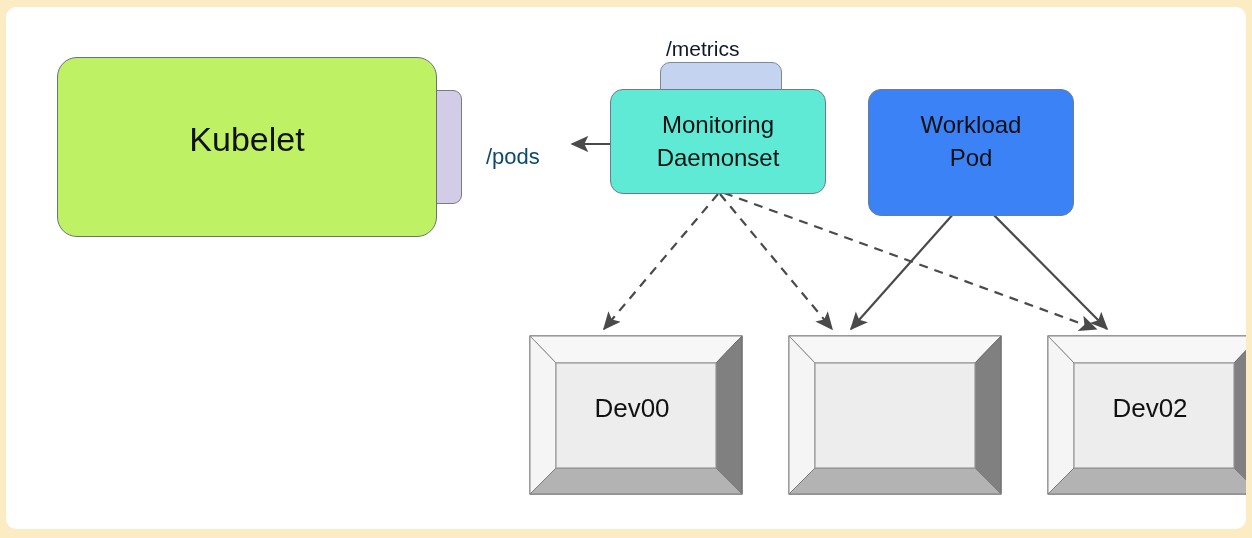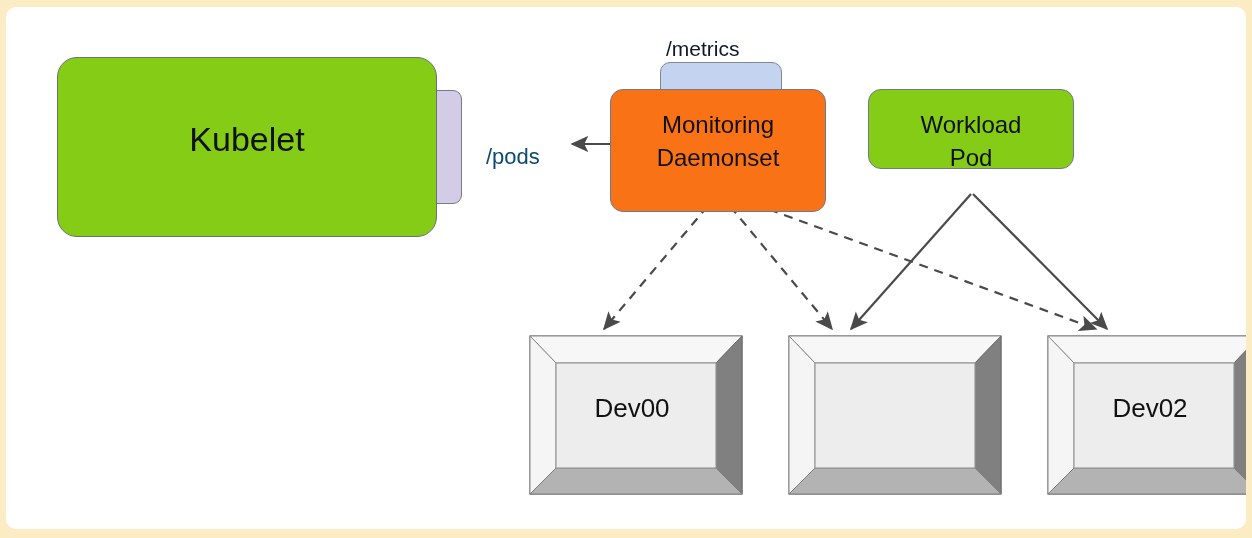--- a/index.html
+++ b/index.html
@@ -55,21 +55,21 @@
     border: 1.4px solid #7a7a86;
     border-radius: 9px;
     box-sizing: border-box;
   }
   .kubelet-box {
     position: absolute;
     left: 51px;
     top: 50px;
     width: 380px;
     height: 180px;
-    background: #84cc16;
+    background: #bef264;
     border: 1.6px solid #6f6f7b;
     border-radius: 20px;
     box-sizing: border-box;
   }
   .kubelet-box .node-label {
     top: 62px;
     font-size: 34px;
   }
   .pods-label {
     position: absolute;
@@ -100,40 +100,40 @@
     top: 30px;
     font-size: 21px;
     color: #0f172a;
     white-space: nowrap;
   }
   .monitoring-box {
     position: absolute;
     left: 604px;
     top: 82px;
     width: 216px;
-    height: 123px;
-    background: #f97316;
+    height: 105px;
+    background: #5eead4;
     border: 1.6px solid #6f7b8c;
     border-radius: 13px;
     box-sizing: border-box;
   }
   .monitoring-box .node-label {
     top: 18px;
     font-size: 24px;
     line-height: 33px;
   }
 
   
   .workload-box {
     position: absolute;
     left: 862px;
     top: 82px;
     width: 206px;
-    height: 80px;
-    background: #84cc16;
+    height: 127px;
+    background: #3b82f6;
     border: 1.6px solid #6f7b8c;
     border-radius: 13px;
     box-sizing: border-box;
   }
   .workload-box .node-label {
     top: 18px;
     font-size: 24px;
     line-height: 33px;
   }
 

